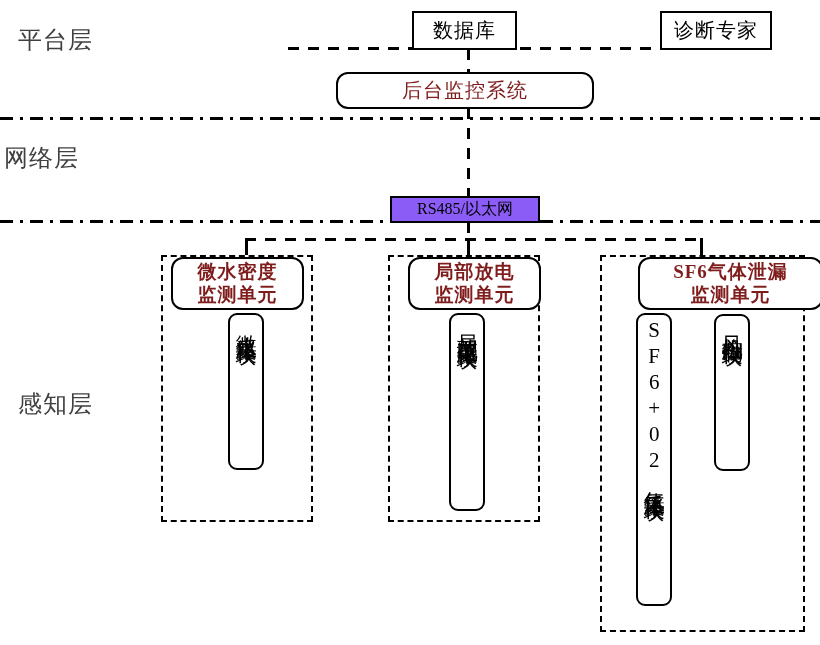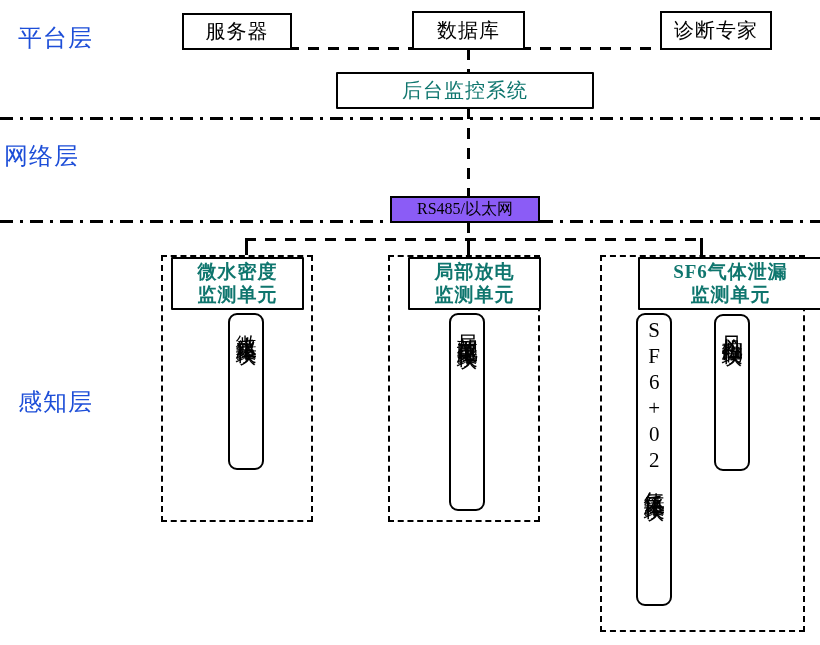--- a/index.html
+++ b/index.html
@@ -37,23 +37,23 @@
         #000 20px, #000 23px,
         transparent 23px, transparent 30px);
   }
 
   
   .layer-label{
     position:absolute;
     font-size:24px;
     line-height:1;
     letter-spacing:1px;
-    color:#1d4ed8;
-    white-space:nowrap;
-    font-family:Liberation Mono, monospace;
+    color:#404040;
+    white-space:nowrap;
+    font-family:Liberation Sans, sans-serif;
   }
 
   
   .rect-box{
     position:absolute;
     box-sizing:border-box;
     border:2px solid #000;
     background:#fff;
     display:flex;
     align-items:center;
@@ -63,29 +63,29 @@
     color:#000;
     white-space:nowrap;
     z-index:5;
   }
 
   
   .round-box{
     position:absolute;
     box-sizing:border-box;
     border:2.2px solid #000;
-    border-radius:1px;
+    border-radius:12px;
     background:#fff;
     display:flex;
     align-items:center;
     justify-content:center;
     text-align:center;
     font-size:20px;
     letter-spacing:1px;
-    color:#0f766e;
+    color:#7f1d1d;
     z-index:6;
   }
   .round-box.bold{font-weight:bold;font-size:19px;line-height:1.18;font-family:Liberation Serif, serif;}
 
   
   .tag-box{
     position:absolute;
     box-sizing:border-box;
     border:2px solid #000;
     background:#8b5cf6;
@@ -156,25 +156,22 @@
 </style>
 </head>
 <body>
 
 <div id="stage">
 
   <div class="layer-label" style="left:18px;top:28px;">平台层</div>
   <div class="layer-label" style="left:4px;top:146px;">网络层</div>
   <div class="layer-label" style="left:18px;top:392px;">感知层</div>
 
-  <div class="rect-box" style="left:182px;top:13px;width:110px;height:37px;">
-    <span>服务器</span>
-  </div>
-
-  <div class="rect-box" style="left:412px;top:11px;width:113px;height:39px;">
+
+  <div class="rect-box" style="left:412px;top:11px;width:105px;height:39px;">
     <span>数据库</span>
   </div>
 
   <div class="rect-box" style="left:660px;top:11px;width:112px;height:39px;">
     <span>诊断专家</span>
   </div>
 
   <div class="hdash" style="left:288px;top:47px;width:130px;"></div>
   <div class="hdash" style="left:520px;top:47px;width:138px;"></div>
 

